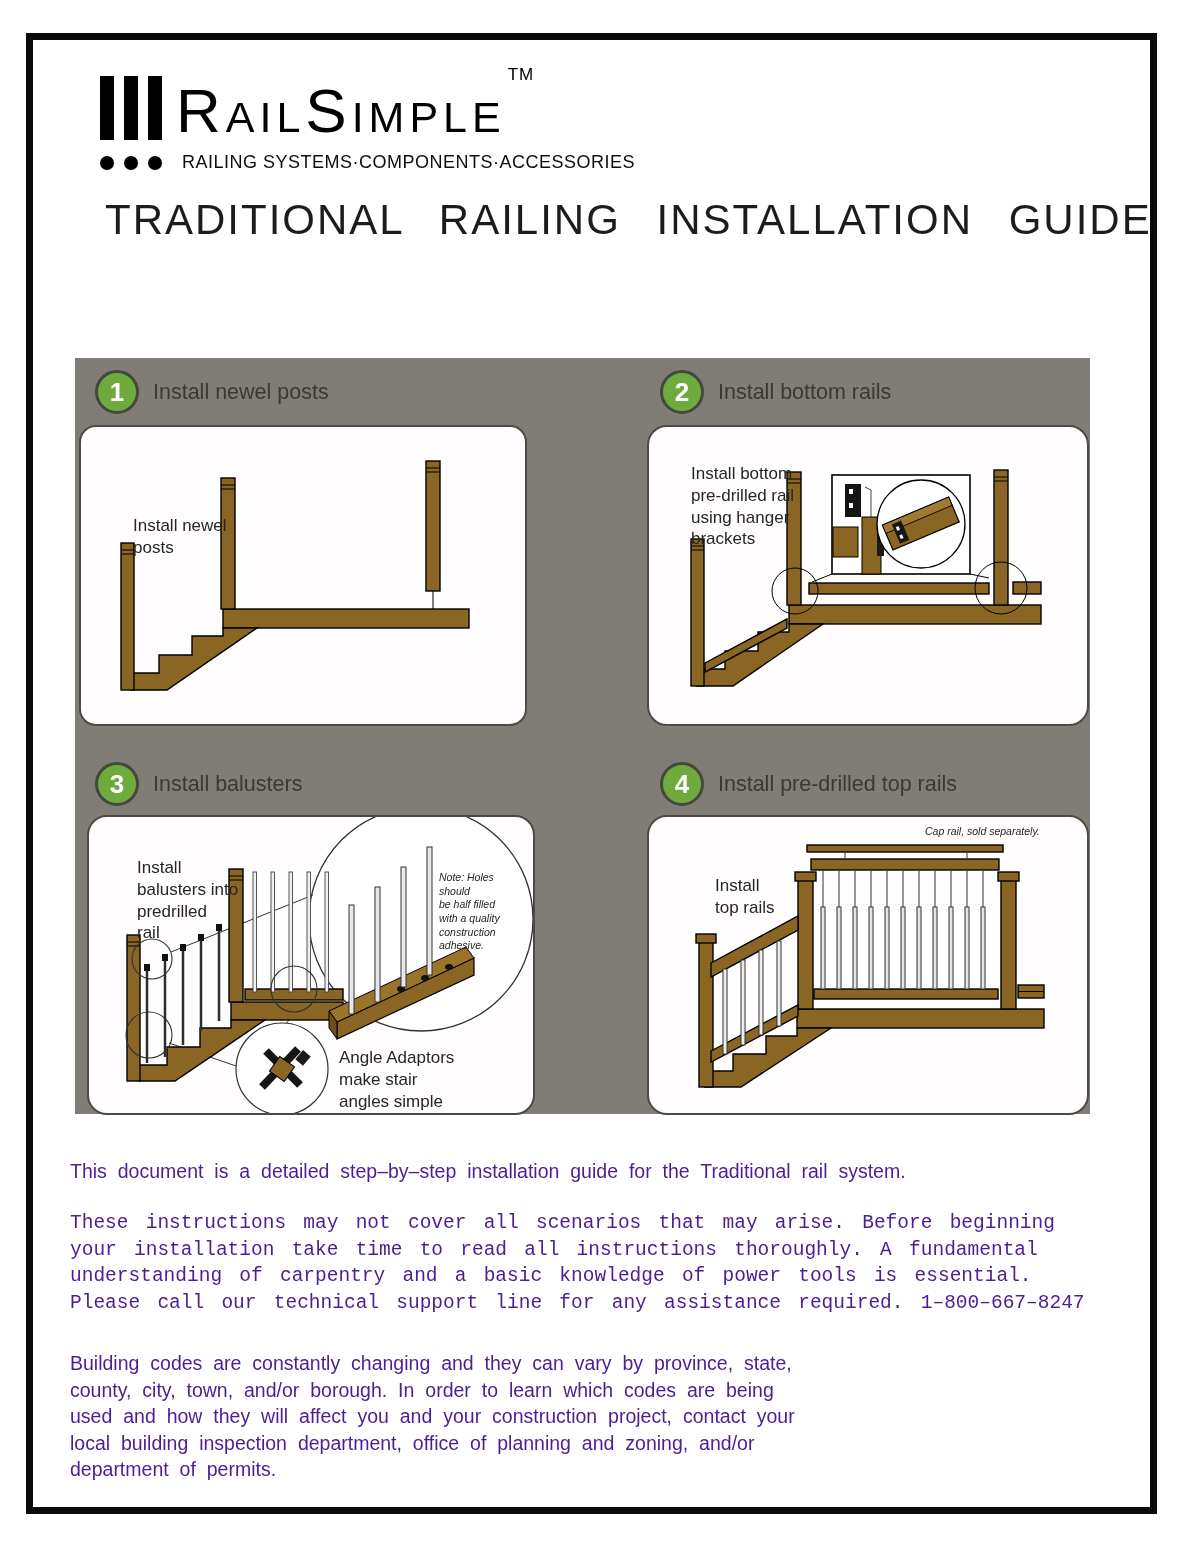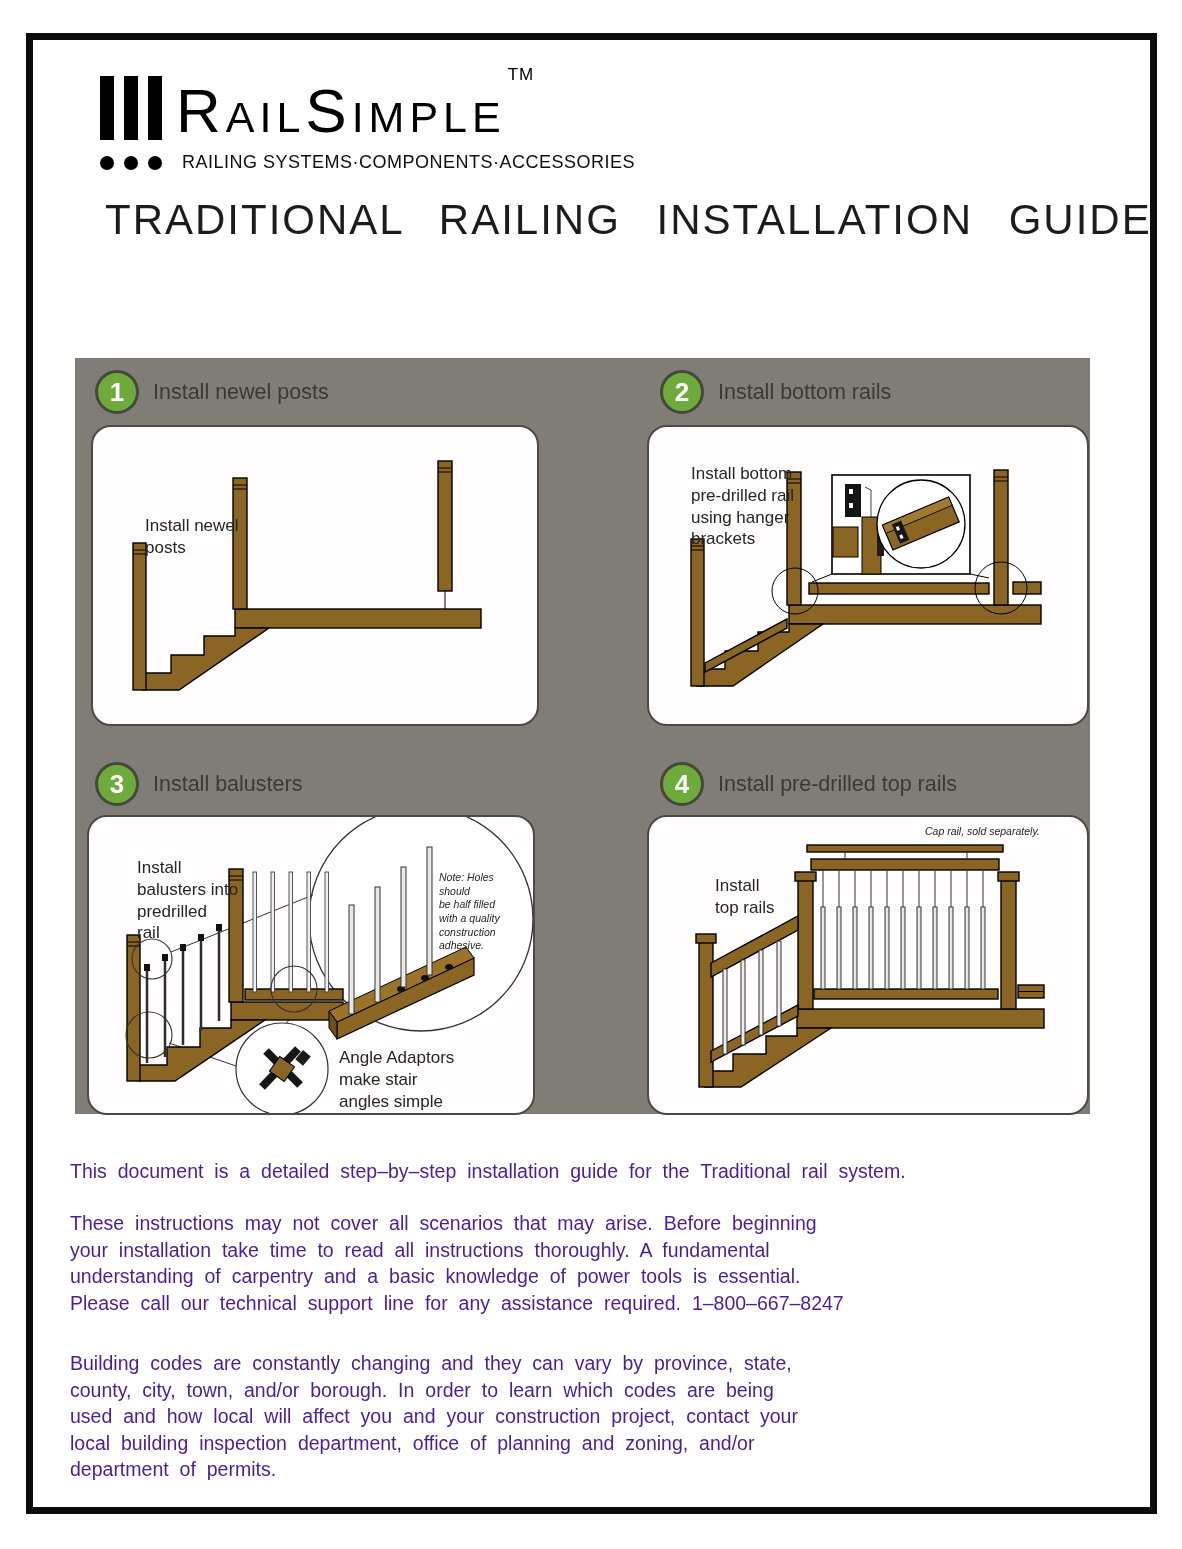--- a/index.html
+++ b/index.html
@@ -34,30 +34,30 @@
   .card { position:absolute; background:#fffdfd; border:2px solid #4d4a45; border-radius:20px;
           overflow:hidden; }
   .card svg { position:absolute; left:0; top:0; width:100%; height:100%; }
   .anno { position:absolute; white-space:pre-line; font-size:17px; color:#262622; line-height:1.28; }
   .note { position:absolute; white-space:pre-line; font-style:italic; font-size:10.5px;
           color:#262622; line-height:1.3; }
   .hdr1 { left:20px;  top:12px; }
   .hdr2 { left:585px; top:12px; }
   .hdr3 { left:20px;  top:404px; }
   .hdr4 { left:585px; top:404px; }
-  .card1 { left:16px;  top:67px;  width:444px; height:297px; }
+  .card1 { left:4px;  top:67px;  width:444px; height:297px;border-radius:17px; }
   .card2 { left:572px; top:67px;  width:438px; height:297px; }
   .card3 { left:12px;  top:457px; width:444px; height:296px; }
   .card4 { left:572px; top:457px; width:438px; height:296px; }
 
   
   .bodytext { position:absolute; left:70px; width:1010px; font-size:19.5px; color:#4c1d95; }
   .tline { word-spacing:5.5px; line-height:26.5px; white-space:nowrap; }
   .p1 { top:1158px; }
-  .p2 { top:1210px; }
+  .p2 { top:1210px;font-family:Liberation Mono, monospace; }
   .p3 { top:1350px; }
 </style>
 </head>
 <body>
 
 <div class="page">
   <div class="frame"></div>
 
   <div class="logo">
     <div class="logo-row1">
@@ -322,17 +322,17 @@
   </div>
   <div class="bodytext p2">
     <div class="tline">These instructions may not cover all scenarios that may arise. Before beginning</div>
     <div class="tline">your installation take time to read all instructions thoroughly. A fundamental</div>
     <div class="tline">understanding of carpentry and a basic knowledge of power tools is essential.</div>
     <div class="tline">Please call our technical support line for any assistance required. 1–800–667–8247</div>
   </div>
   <div class="bodytext p3">
     <div class="tline">Building codes are constantly changing and they can vary by province, state,</div>
     <div class="tline">county, city, town, and/or borough. In order to learn which codes are being</div>
-    <div class="tline">used and how local will affect you and your construction project, contact your</div>
+    <div class="tline">used and how they will affect you and your construction project, contact your</div>
     <div class="tline">local building inspection department, office of planning and zoning, and/or</div>
     <div class="tline">department of permits.</div>
   </div>
 </div>
 
 </body></html>

